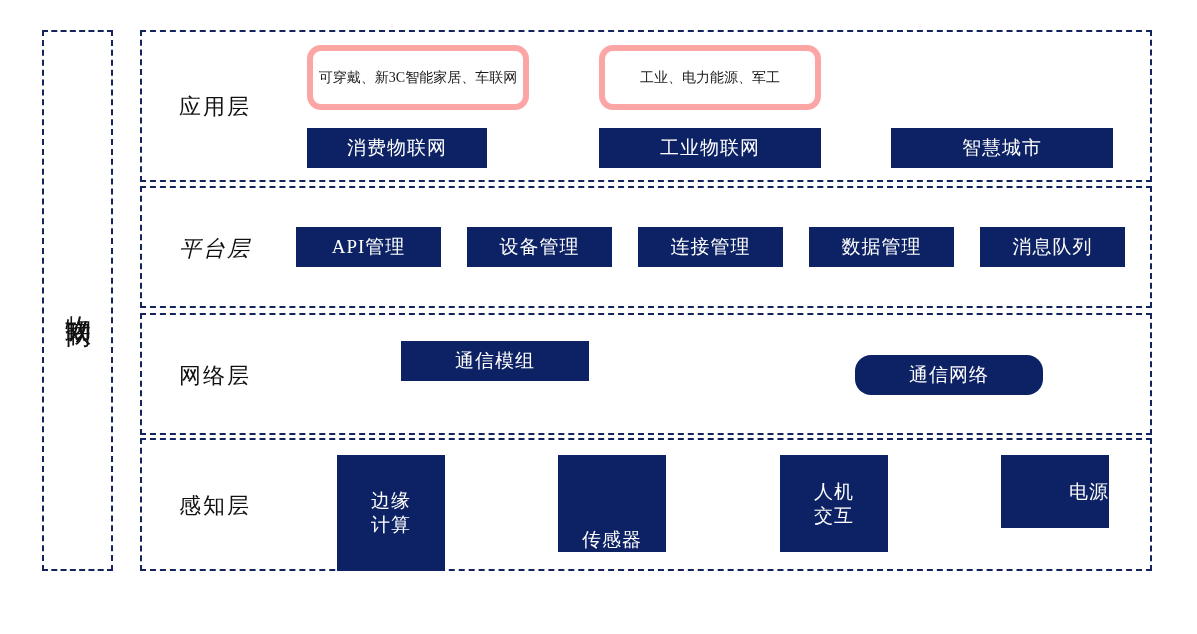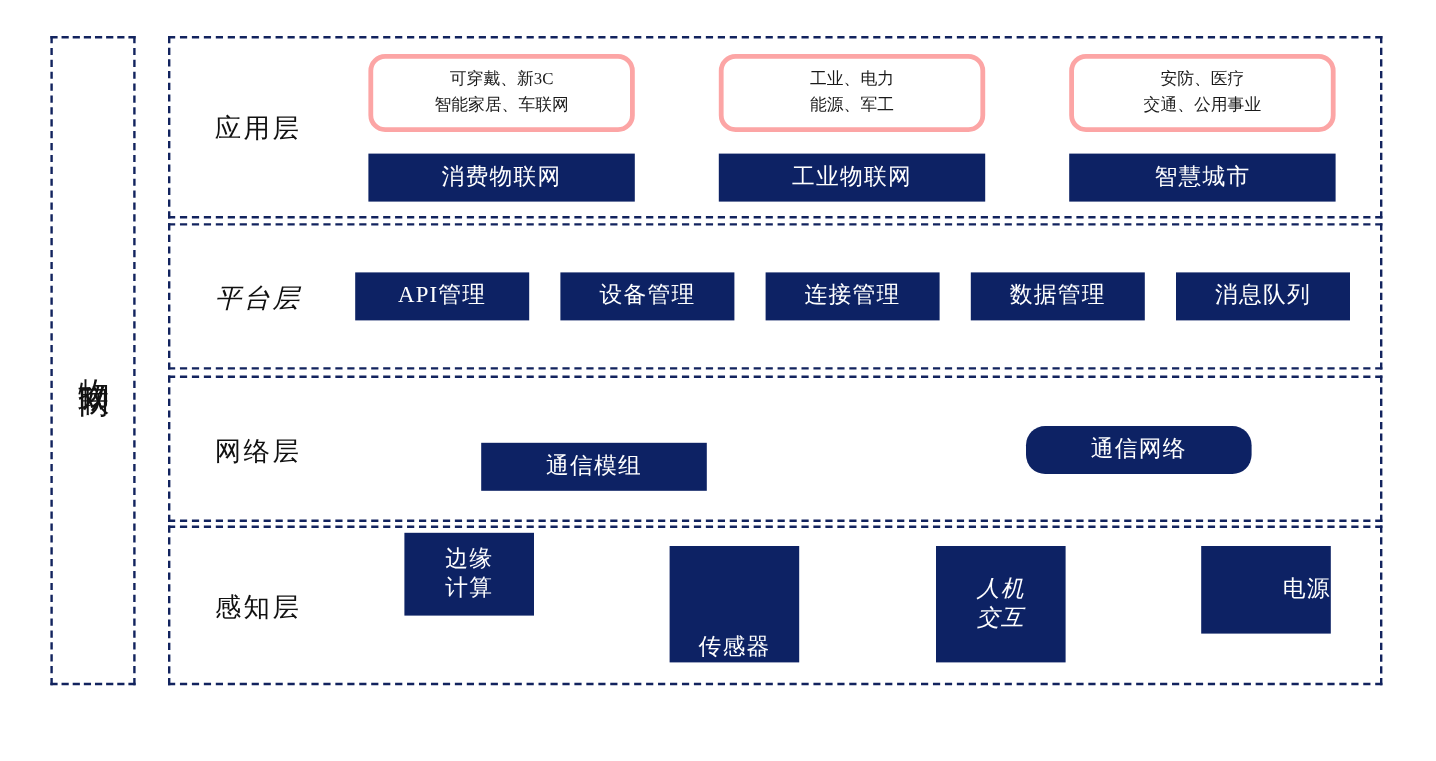--- a/index.html
+++ b/index.html
@@ -67,26 +67,26 @@
 
   
   #label-app      { left: 179px; top: 92px; }
   #label-platform { left: 179px; top: 234px; font-style: italic; }
   #label-network  { left: 179px; top: 361px; }
   #label-sensing  { left: 179px; top: 491px; }
 
   
   .domain-box {
     position: absolute;
-    border: 4px solid #fca5a5;
+    border: 6px solid #fca5a5;
     border-radius: 14px;
     box-sizing: border-box;
     background: #ffffff;
     display: flex;
-    flex-direction: column;
+    flex-direction: row;
     align-items: center;
     justify-content: center;
     color: #1a1a1a;
     font-size: 14px;
     line-height: 1.55;
     text-align: center;
     font-family: "Liberation Serif", "DejaVu Serif", serif;
   }
   .domain-box .line { display: block; white-space: nowrap; }
 
@@ -106,39 +106,39 @@
     justify-content: center;
     text-align: center;
     font-size: 19px;
     letter-spacing: 1px;
     line-height: 1.25;
     font-family: "Liberation Serif", "DejaVu Serif", serif;
   }
   .navy-box .line { display: block; white-space: nowrap; }
 
   
-  #app-0 { left: 307px; top: 128px; width: 222px; height: 40px; }
+  #app-0 { left: 307px; top: 128px; width: 180px; height: 40px; }
   #app-1 { left: 599px; top: 128px; width: 222px; height: 40px; }
   #app-2 { left: 891px; top: 128px; width: 222px; height: 40px; }
 
   
   #plat-0 { left: 296px;  top: 227px; width: 145px; height: 40px; }
   #plat-1 { left: 467px;  top: 227px; width: 145px; height: 40px; }
   #plat-2 { left: 638px;  top: 227px; width: 145px; height: 40px; }
   #plat-3 { left: 809px;  top: 227px; width: 145px; height: 40px; }
   #plat-4 { left: 980px;  top: 227px; width: 145px; height: 40px; }
 
   
-  #net-0 { left: 401px; top: 369px; width: 188px; height: 40px; }
+  #net-0 { left: 401px; top: 341px; width: 188px; height: 40px; }
   #net-1 { left: 855px; top: 355px; width: 188px; height: 40px; border-radius: 16px; }
 
   
-  #sens-0 { left: 337px;  top: 444px; width: 108px; height: 69px; }
+  #sens-0 { left: 337px;  top: 455px; width: 108px; height: 116px; }
   #sens-1 { left: 558px;  top: 455px; width: 108px; height: 97px; justify-content: flex-end; }
-  #sens-2 { left: 780px;  top: 455px; width: 108px; height: 97px; font-style: italic; }
+  #sens-2 { left: 780px;  top: 455px; width: 108px; height: 97px; }
   #sens-3 { left: 1001px; top: 455px; width: 108px; height: 73px; align-items: flex-end; }
 </style>
 </head>
 <body>
 
 <div id="canvas">
 
   <div class="iot-band">
     <span class="iot-band-label">物联网</span>
   </div>
@@ -147,24 +147,20 @@
   <div class="layer-label" id="label-app">应用层</div>
 
   <div class="domain-box" id="domain-0">
     <span class="line">可穿戴、新3C</span>
     <span class="line">智能家居、车联网</span>
   </div>
   <div class="domain-box" id="domain-1">
     <span class="line">工业、电力</span>
     <span class="line">能源、军工</span>
   </div>
-  <div class="domain-box" id="domain-2">
-    <span class="line">安防、医疗</span>
-    <span class="line">交通、公用事业</span>
-  </div>
 
   <div class="navy-box" id="app-0">
     <span class="line">消费物联网</span>
   </div>
   <div class="navy-box" id="app-2">
     <span class="line">智慧城市</span>
   </div>
   <div class="navy-box" id="app-1">
     <span class="line">工业物联网</span>
   </div>

